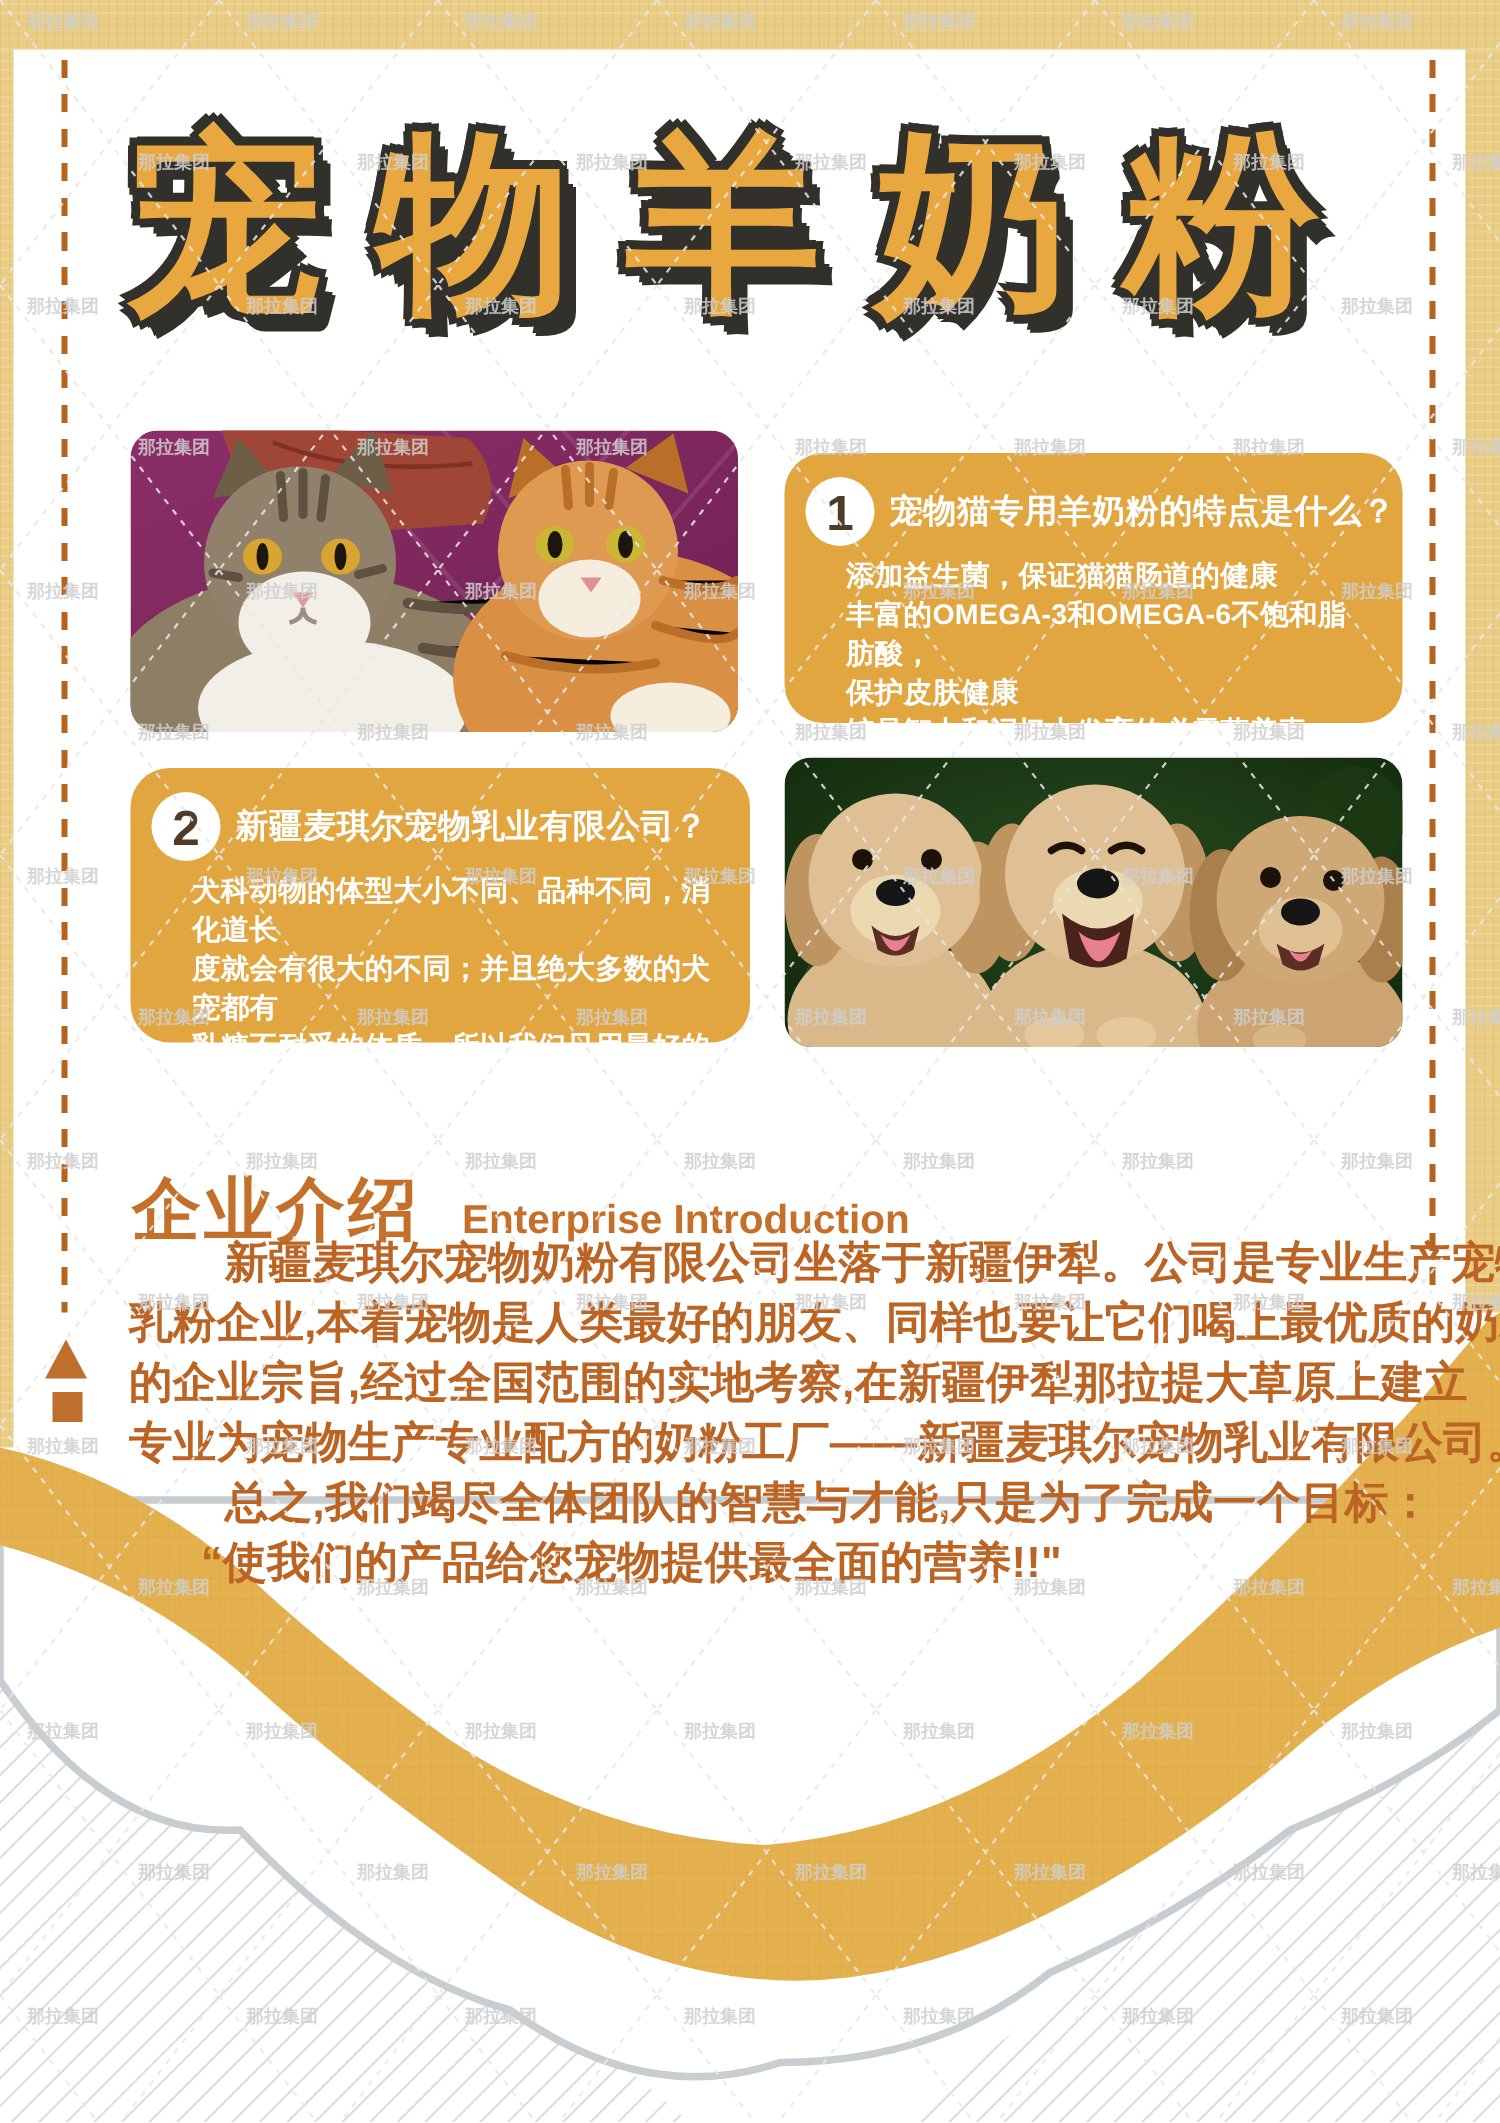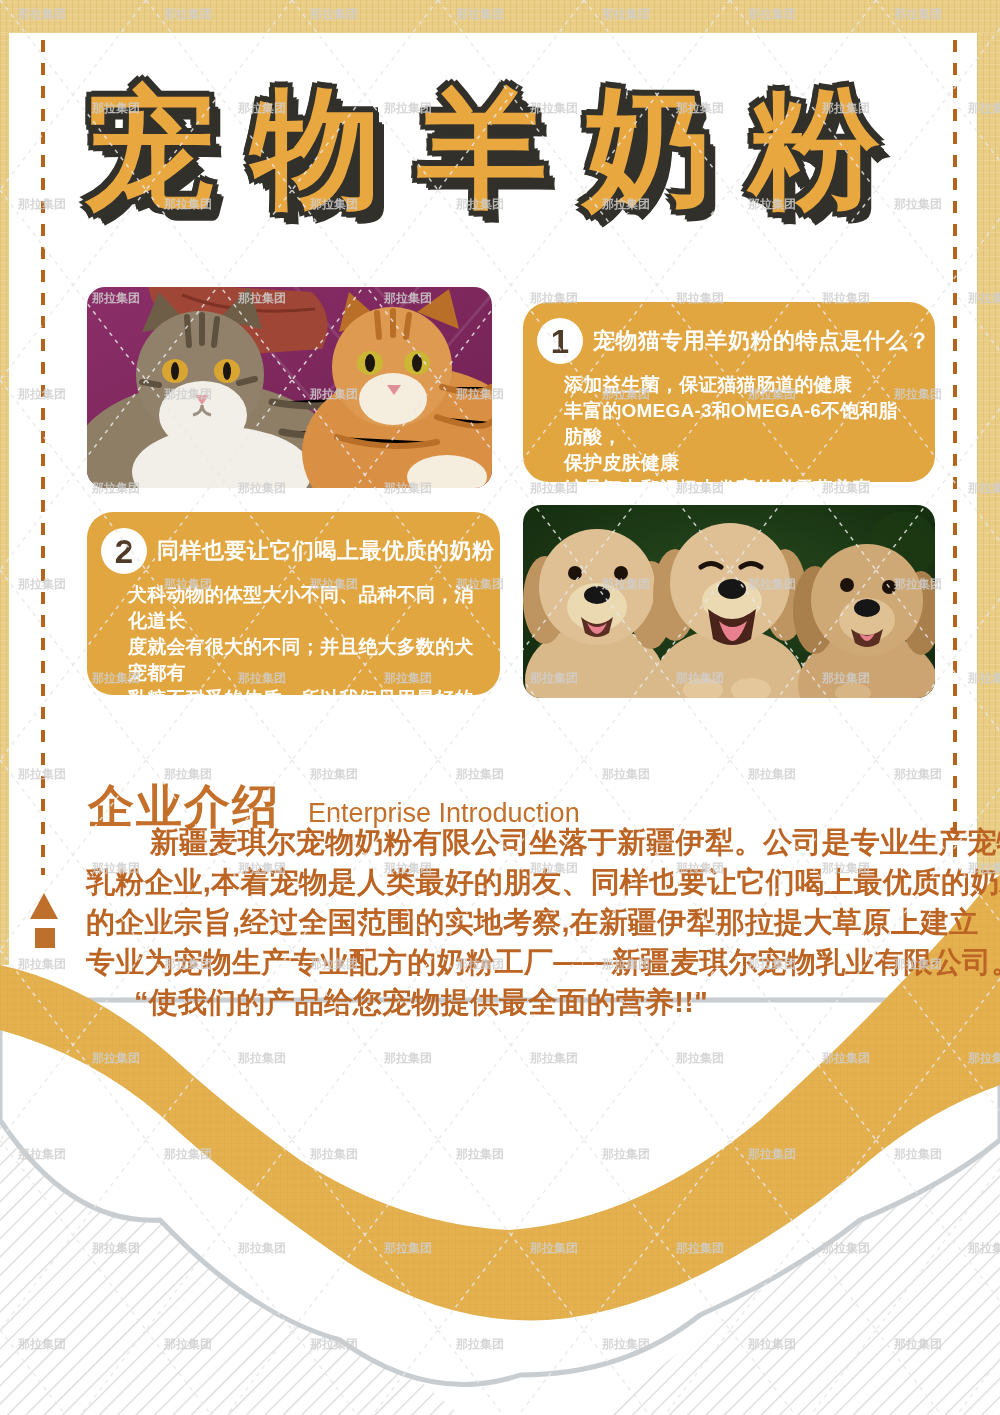--- a/index.html
+++ b/index.html
@@ -59,21 +59,21 @@
     display:flex;align-items:center;justify-content:center;line-height:1;
   }
   .q{margin:4px;font-size:22px;font-weight:800;letter-spacing:.5px;white-space:nowrap;}
   .card-body{
     margin-top:8px;padding-left:27px;font-size:19px;line-height:26px;font-weight:600;
     letter-spacing:.2px;
   }
   
   .ent-head{position:absolute;z-index:10;left:88px;top:740px;display:flex;align-items:baseline;gap:28px;margin-top:36px;}
   .ent-zh{font-size:46px;font-weight:900;color:#C4702A;letter-spacing:2px;}
-  .ent-en{font-size:27px;font-weight:400;color:#C4702A;}
+  .ent-en{font-size:27px;font-weight:700;color:#C4702A;}
   .ent-text{
     position:absolute;z-index:10;left:86px;top:822px;width:850px;
     color:#BC6423;font-size:29px;line-height:40px;font-weight:700;letter-spacing:.2px;
     white-space:nowrap;
   }
   .ind-a{padding-left:64px;}
   .ind-b{padding-left:48px;}
   
   .bottom-decor{position:absolute;z-index:4;left:0;top:870px;}
   .wm-layer{position:absolute;z-index:20;left:0;top:0;pointer-events:none;opacity:.85;}
@@ -166,21 +166,21 @@
     <div class="card-head">
       <span class="num">1</span>
       <h2 class="q">宠物猫专用羊奶粉的特点是什么？</h2>
     </div>
     <div class="card-body">添加益生菌，保证猫猫肠道的健康<br>丰富的OMEGA-3和OMEGA-6不饱和脂肪酸，<br>保护皮肤健康<br>锌是智力和记忆力发育的必需营养素</div>
   </section>
 
   <section class="card card2">
     <div class="card-head">
       <span class="num">2</span>
-      <h2 class="q">同样也要让它们喝上最优质的奶粉？</h2>
+      <h2 class="q">新疆麦琪尔宠物乳业有限公司？</h2>
     </div>
     <div class="card-body">犬科动物的体型大小不同、品种不同，消化道长<br>度就会有很大的不同；并且绝大多数的犬宠都有<br>乳糖不耐受的体质，所以我们只用最好的羊奶粉<br>作为原料，无乳糖配方，添加多种益生菌。</div>
   </section>
 
   <svg class="photo photo-pups" width="412" height="193" viewBox="0 0 412 193">
     <defs>
       <clipPath id="pupClip">
           <rect x="0" y="0" width="412" height="193" rx="18"></rect>
         </clipPath>
       <radialGradient id="grass" cx=".5" cy=".4" r=".9">
@@ -234,20 +234,21 @@
   <header class="ent-head">
     <span class="ent-zh">企业介绍</span>
     <span class="ent-en">Enterprise Introduction</span>
   </header>
 
   <div class="ent-text">
     <div class="pl ind-a">新疆麦琪尔宠物奶粉有限公司坐落于新疆伊犁。公司是专业生产宠物</div>
     <div class="pl">乳粉企业,本着宠物是人类最好的朋友、同样也要让它们喝上最优质的奶粉</div>
     <div class="pl">的企业宗旨,经过全国范围的实地考察,在新疆伊犁那拉提大草原上建立</div>
     <div class="pl">专业为宠物生产专业配方的奶粉工厂——新疆麦琪尔宠物乳业有限公司。</div>
+    <div class="pl ind-a">总之,我们竭尽全体团队的智慧与才能,只是为了完成一个目标：</div>
     <div class="pl ind-b">“使我们的产品给您宠物提供最全面的营养!!"</div>
   </div>
 
   <svg class="bottom-decor" width="1000" height="545" viewBox="0 0 1000 545">
     <defs>
       <pattern id="stripes" width="13" height="13" patternUnits="userSpaceOnUse" patternTransform="rotate(45)">
         <rect width="13" height="13" fill="#ffffff"></rect>
         <line x1="0" y1="0" x2="0" y2="13" stroke="#D9D9D9" stroke-width="2.5"></line>
       </pattern>
       <pattern id="goldgrid" width="7" height="7" patternUnits="userSpaceOnUse">

